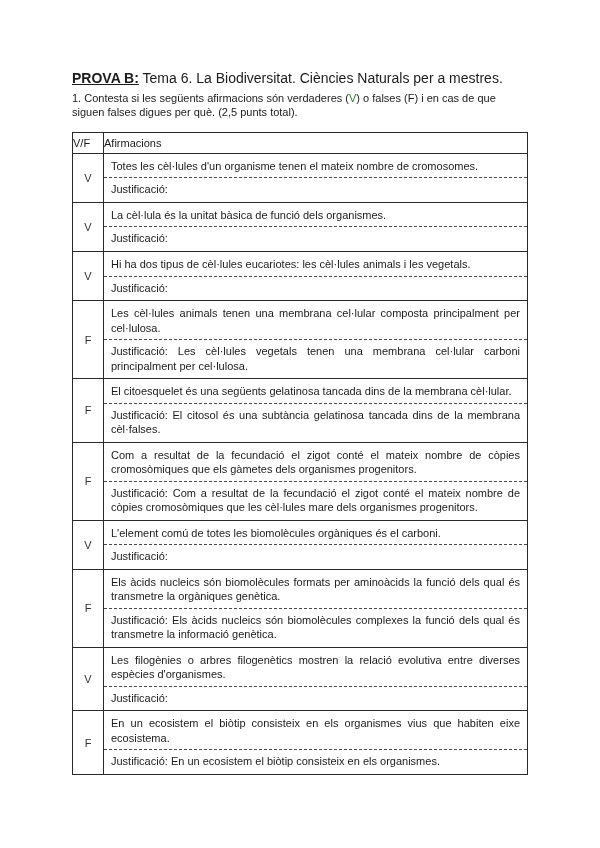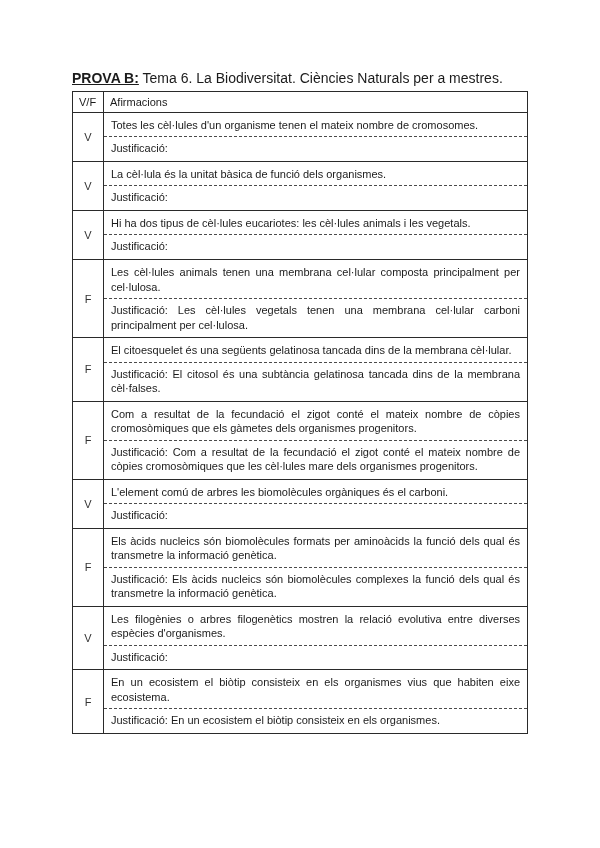--- a/index.html
+++ b/index.html
@@ -17,40 +17,41 @@
   .title-label { font-weight: bold; text-decoration: underline; }
   .instruction { font-size: 11px; line-height: 1.32; margin: 0 0 12px 0; width: 456px; }
   .v-green { color: var(--v-color, #2e7d32); }
   table.qtable {
     border-collapse: collapse;
     width: 456px;
     font-size: 11px;
     table-layout: fixed;
   }
   .qtable th, .qtable td { border: 1px solid #2a2a2a; }
-  .qtable th { font-weight: normal; text-align: left; padding: 4px 6px; font-size: 11px; }
+  .qtable th { font-weight: normal; text-align: left; padding: 4px 0; font-size: 11px; }
   th.vf-head { width: 31px; }
   td.vf-cell { text-align: center; vertical-align: middle; font-size: 11px; color: #333; }
   td.st-cell { padding: 5px 7px; vertical-align: middle; }
   .statement { margin: 0; text-align: justify; line-height: 1.32; }
   .justification { margin: 0; text-align: justify; line-height: 1.32; }
   .divider {
     height: 0;
     border: none;
     border-top: 1px dashed #4a4a4a;
     margin: 4px -7px;
   }
 </style>
 </head>
 <body>
 
 <div class="page">
 
   <p class="doc-title"><span class="title-label">PROVA B:</span><span> Tema 6. La Biodiversitat. Ciències Naturals per a mestres.</span></p>
 
+  <p class="instruction"><span>1. Contesta si les següents afirmacions són verdaderes (</span><span class="v-green">V</span><span>) o falses (</span><span>F</span><span>) i en cas de que siguen falses digues per què. (2,5 punts total).</span></p>
 
   <table class="qtable">
     <thead>
       <tr>
         <th class="vf-head">V/F</th>
         <th>Afirmacions</th>
       </tr>
     </thead>
     <tbody>
   <tr>
@@ -103,30 +104,30 @@
     <td class="st-cell">
       <p class="statement">Com a resultat de la fecundació el zigot conté el mateix nombre de còpies cromosòmiques que els gàmetes dels organismes progenitors.</p>
       <hr class="divider">
       <p class="justification">Justificació: Com a resultat de la fecundació el zigot conté el mateix nombre de còpies cromosòmiques que les cèl·lules mare dels organismes progenitors.</p>
     </td>
   </tr>
 
   <tr>
     <td class="vf-cell">V</td>
     <td class="st-cell">
-      <p class="statement">L'element comú de arbres les biomolècules orgàniques és el carboni.</p>
+      <p class="statement">L'element comú de totes les biomolècules orgàniques és el carboni.</p>
       <hr class="divider">
       <p class="justification">Justificació:</p>
     </td>
   </tr>
 
   <tr>
     <td class="vf-cell">F</td>
     <td class="st-cell">
-      <p class="statement">Els àcids nucleics són biomolècules formats per aminoàcids la funció dels qual és transmetre la informació genètica.</p>
+      <p class="statement">Els àcids nucleics són biomolècules formats per aminoàcids la funció dels qual és transmetre la orgàniques genètica.</p>
       <hr class="divider">
       <p class="justification">Justificació: Els àcids nucleics són biomolècules complexes la funció dels qual és transmetre la informació genètica.</p>
     </td>
   </tr>
 
   <tr>
     <td class="vf-cell">V</td>
     <td class="st-cell">
       <p class="statement">Les filogènies o arbres filogenètics mostren la relació evolutiva entre diverses espècies d'organismes.</p>
       <hr class="divider">

